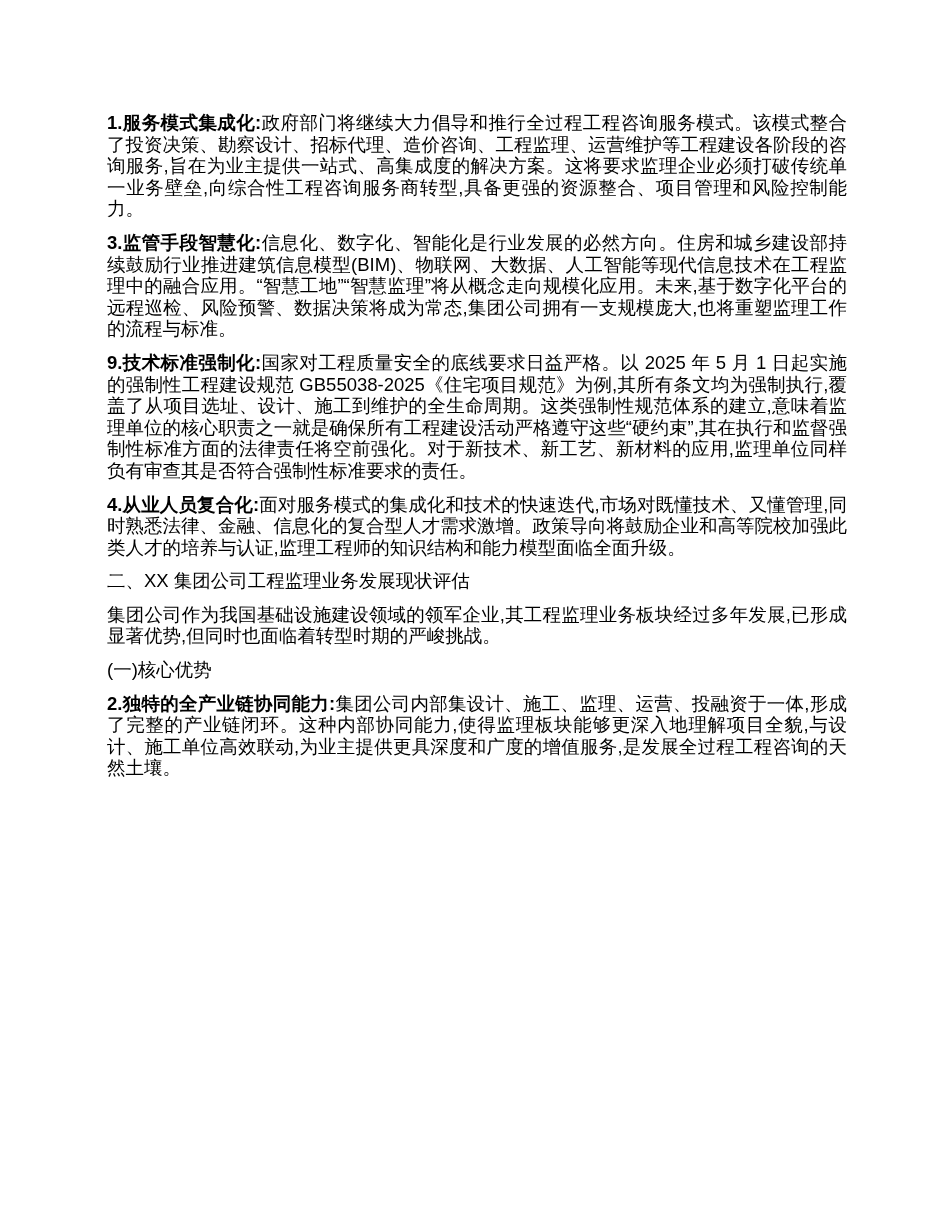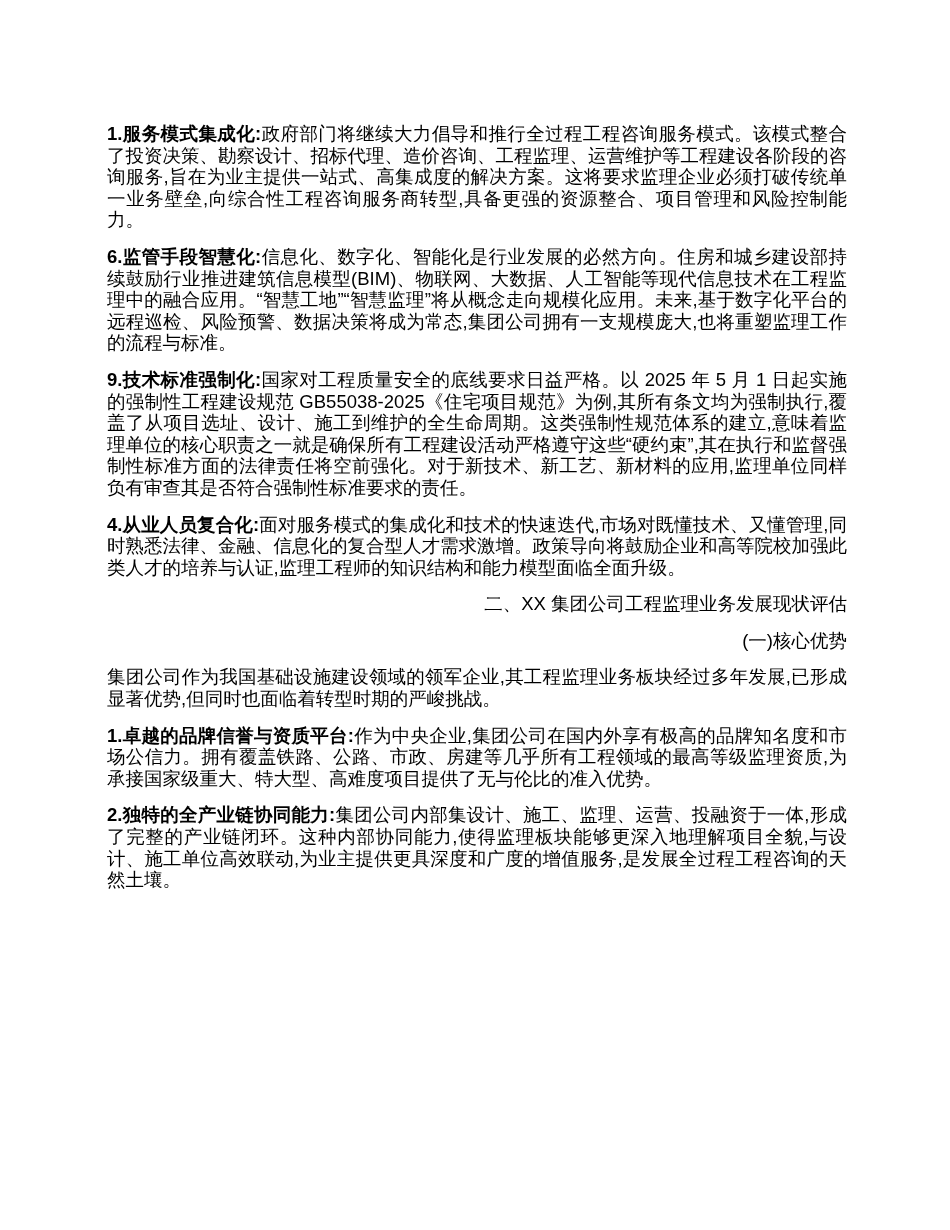--- a/index.html
+++ b/index.html
@@ -15,54 +15,53 @@
     color: #000000;
   }
   .page {
     box-sizing: border-box;
     width: 950px;
     height: 1230px;
     padding: 108px 103px 0 107px;
     background: #ffffff;
   }
   .para {
-    margin: 15px 0 12px 0;
+    margin: 4px 0 12px 0;
     font-size: 18.5px;
     line-height: 21.6px;
     text-align: justify;
     text-justify: inter-ideograph;
     word-break: break-all;
     letter-spacing: 0;
   }
   .para .lead {
     font-weight: 700;
   }
   .heading {
-    text-align: right;
+    text-align: left;
     font-weight: 400;
   }
 </style>
 </head>
 <body>
 
 <div class="page">
 
   <p class="para"><span class="lead">1.服务模式集成化:</span><span>政府部门将继续大力倡导和推行全过程工程咨询服务模式。该模式整合了投资决策、勘察设计、招标代理、造价咨询、工程监理、运营维护等工程建设各阶段的咨询服务,旨在为业主提供一站式、高集成度的解决方案。这将要求监理企业必须打破传统单一业务壁垒,向综合性工程咨询服务商转型,具备更强的资源整合、项目管理和风险控制能力。</span></p>
 
-  <p class="para"><span class="lead">6.监管手段智慧化:</span><span>信息化、数字化、智能化是行业发展的必然方向。住房和城乡建设部持续鼓励行业推进建筑信息模型(BIM)、物联网、大数据、人工智能等现代信息技术在工程监理中的融合应用。“智慧工地”“智慧监理”将从概念走向规模化应用。未来,基于数字化平台的远程巡检、风险预警、数据决策将成为常态,集团公司拥有一支规模庞大,也将重塑监理工作的流程与标准。</span></p>
+  <p class="para"><span class="lead">3.监管手段智慧化:</span><span>信息化、数字化、智能化是行业发展的必然方向。住房和城乡建设部持续鼓励行业推进建筑信息模型(BIM)、物联网、大数据、人工智能等现代信息技术在工程监理中的融合应用。“智慧工地”“智慧监理”将从概念走向规模化应用。未来,基于数字化平台的远程巡检、风险预警、数据决策将成为常态,集团公司拥有一支规模庞大,也将重塑监理工作的流程与标准。</span></p>
 
   <p class="para"><span class="lead">9.技术标准强制化:</span><span>国家对工程质量安全的底线要求日益严格。以 2025 年 5 月 1 日起实施的强制性工程建设规范 GB55038-2025《住宅项目规范》为例,其所有条文均为强制执行,覆盖了从项目选址、设计、施工到维护的全生命周期。这类强制性规范体系的建立,意味着监理单位的核心职责之一就是确保所有工程建设活动严格遵守这些“硬约束”,其在执行和监督强制性标准方面的法律责任将空前强化。对于新技术、新工艺、新材料的应用,监理单位同样负有审查其是否符合强制性标准要求的责任。</span></p>
 
   <p class="para"><span class="lead">4.从业人员复合化:</span><span>面对服务模式的集成化和技术的快速迭代,市场对既懂技术、又懂管理,同时熟悉法律、金融、信息化的复合型人才需求激增。政策导向将鼓励企业和高等院校加强此类人才的培养与认证,监理工程师的知识结构和能力模型面临全面升级。</span></p>
 
   <p class="para heading">二、XX 集团公司工程监理业务发展现状评估</p>
 
+  <p class="para">集团公司作为我国基础设施建设领域的领军企业,其工程监理业务板块经过多年发展,已形成显著优势,但同时也面临着转型时期的严峻挑战。</p>
+
   <p class="para heading">(一)核心优势</p>
 
-  <p class="para">集团公司作为我国基础设施建设领域的领军企业,其工程监理业务板块经过多年发展,已形成显著优势,但同时也面临着转型时期的严峻挑战。</p>
-
-  <p class="para"><span class="lead">1.卓越的品牌信誉与资质平台:</span><span>作为中央企业,集团公司在国内外享有极高的品牌知名度和市场公信力。拥有覆盖铁路、公路、市政、房建等几乎所有工程领域的最高等级监理资质,为承接国家级重大、特大型、高难度项目提供了无与伦比的准入优势。</span></p>
 
   <p class="para"><span class="lead">2.独特的全产业链协同能力:</span><span>集团公司内部集设计、施工、监理、运营、投融资于一体,形成了完整的产业链闭环。这种内部协同能力,使得监理板块能够更深入地理解项目全貌,与设计、施工单位高效联动,为业主提供更具深度和广度的增值服务,是发展全过程工程咨询的天然土壤。</span></p>
 
 
 
 </div>
 
 </body></html>

